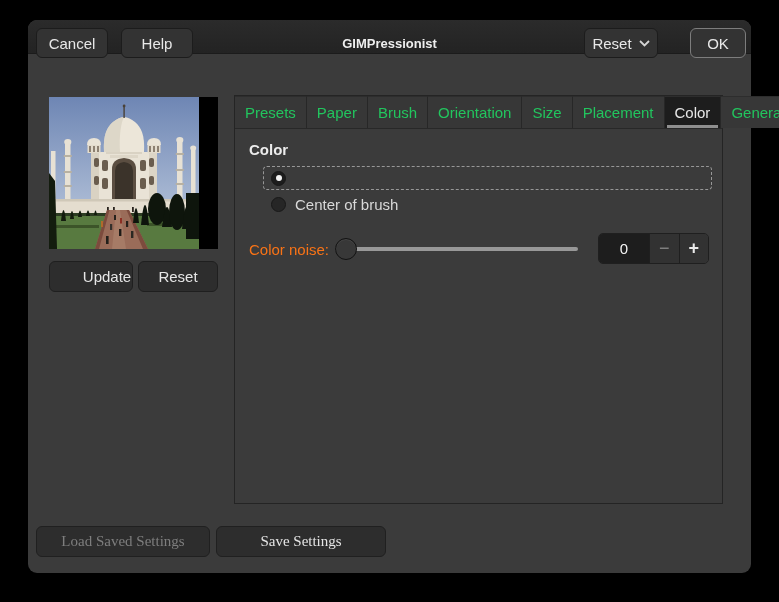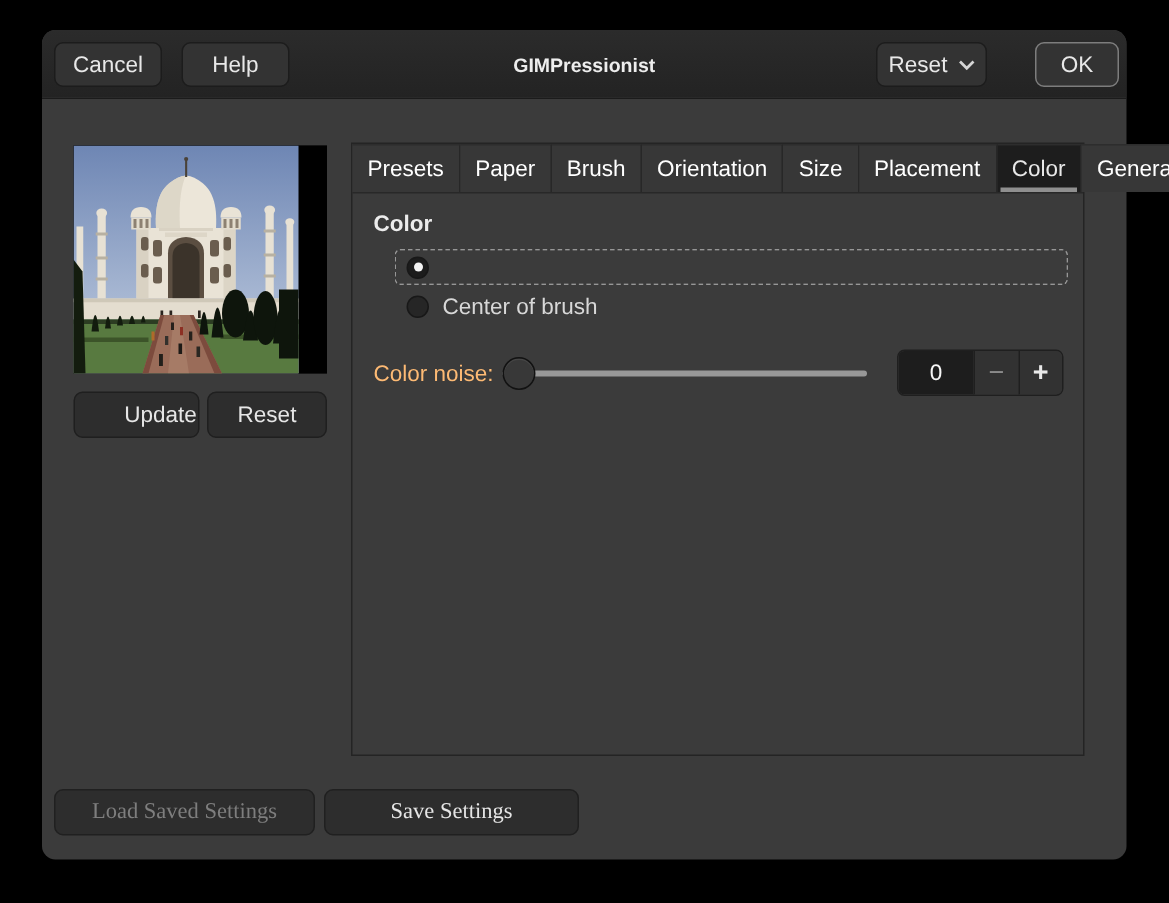--- a/index.html
+++ b/index.html
@@ -1,21 +1,21 @@
 <!DOCTYPE html>
 <html><head>
 <meta charset="utf-8">
 <style>
   * { margin:0; padding:0; box-sizing:border-box; }
   html,body { width:779px; height:602px; background:#000; overflow:hidden;
               font-family:"Liberation Sans", sans-serif; }
   .dialog { position:absolute; left:28px; top:20px; width:723px; height:553px;
             background:#3b3b3b; border-radius:9px; }
   
-  .headerbar { position:absolute; left:0; top:0; width:723px; height:46px;
+  .headerbar { position:absolute; left:0; top:0; width:723px; height:34px;
                background:linear-gradient(#2b2b2b,#232323);
                border-bottom:1px solid #1b1b1b; border-radius:9px 9px 0 0; }
   .hb-btn { position:absolute; top:8px; height:30px; background:#333333;
             border:1px solid #1c1c1c; border-radius:6px; color:#e8e8e8;
             font-family:"Liberation Sans", sans-serif; font-size:15px;
             display:flex; align-items:center; justify-content:center; cursor:pointer; }
   .btn-cancel { left:8px;  width:72px; }
   .btn-help   { left:93px; width:72px; }
   .hb-title { position:absolute; left:0; right:0; top:0; height:46px;
               display:flex; align-items:center; justify-content:center;
@@ -31,41 +31,41 @@
               font-family:"Liberation Sans", sans-serif; font-size:15px; cursor:pointer; }
   .btn-update { left:21px;  width:84px;padding-left:32px; }
   .btn-preview-reset { left:110px; width:80px; }
   
   .notebook { position:absolute; left:206px; top:75px; width:489px; height:409px;
               border:1px solid #242424; }
   .tabbar { position:absolute; left:0; top:0; right:0; height:33px;
             display:flex; border-bottom:1px solid #282828; }
   .tab { position:relative; display:flex; align-items:center; padding:0 10px;
          background:#373737; border-right:1px solid #272727; border-top:1px solid #2d2d2d;
-         color:#ffffff; font-size:15px; cursor:pointer; white-space:nowrap; }
+         color:#22c55e; font-size:15px; cursor:pointer; white-space:nowrap; }
   .tab.selected { background:#1d1d1d; color:#e8e8e8; }
   .tab.selected::after { content:""; position:absolute; left:2px; right:2px; bottom:0;
                          height:3px; background:#8f8f8f; }
   
   .panel-heading { position:absolute; left:14px; top:45px; color:#ececec;
                    font-size:15px; font-weight:bold; }
   .radio-row { position:absolute; left:28px; width:449px; display:flex;
                align-items:center; cursor:pointer; }
   .row-avg { top:70px; height:24px; border:1px dashed #979797; border-radius:4px;
              padding-left:7px; }
   .row-center { top:97px; height:22px; padding-left:8px;text-align:right; }
   .radio { width:15px; height:15px; border-radius:50%; background:#262626;
            border:1px solid #181818; display:flex; align-items:center;
            justify-content:center; flex:none; }
   .radio.checked { background:#1c1c1c; }
   .radio.checked .dot { width:6px; height:6px; border-radius:50%; background:#f2f2f2; }
   .radio-label { margin-left:9px; font-size:15px; color:#d8d8d8; }
   .radio-label.bold { font-weight:bold; color:#f1f1f1; }
   
-  .noise-label { position:absolute; left:14px; top:145px; font-size:15px; color:#fdba74; }
+  .noise-label { position:absolute; left:14px; top:145px; font-size:15px; color:#f97316; }
   .slider { position:absolute; left:100px; top:142px; width:243px; height:22px; cursor:pointer; }
   .slider .track { position:absolute; left:0; right:0; top:9px; height:4px;
                    background:#989898; border-radius:2px; }
   .slider .thumb { position:absolute; left:0; top:0; width:22px; height:22px;
                    border-radius:50%; background:#383838; border:1px solid #121212;
                    box-shadow:inset 0 1px 0 rgba(255,255,255,0.07); }
   .spin { position:absolute; left:363px; top:137px; width:111px; height:31px;
           display:flex; border:1px solid #1f1f1f; border-radius:5px; overflow:hidden; }
   .spin-entry { width:50px; background:#1d1d1d; color:#f5f5f5; font-size:15px;
                 display:flex; align-items:center; justify-content:center; }

